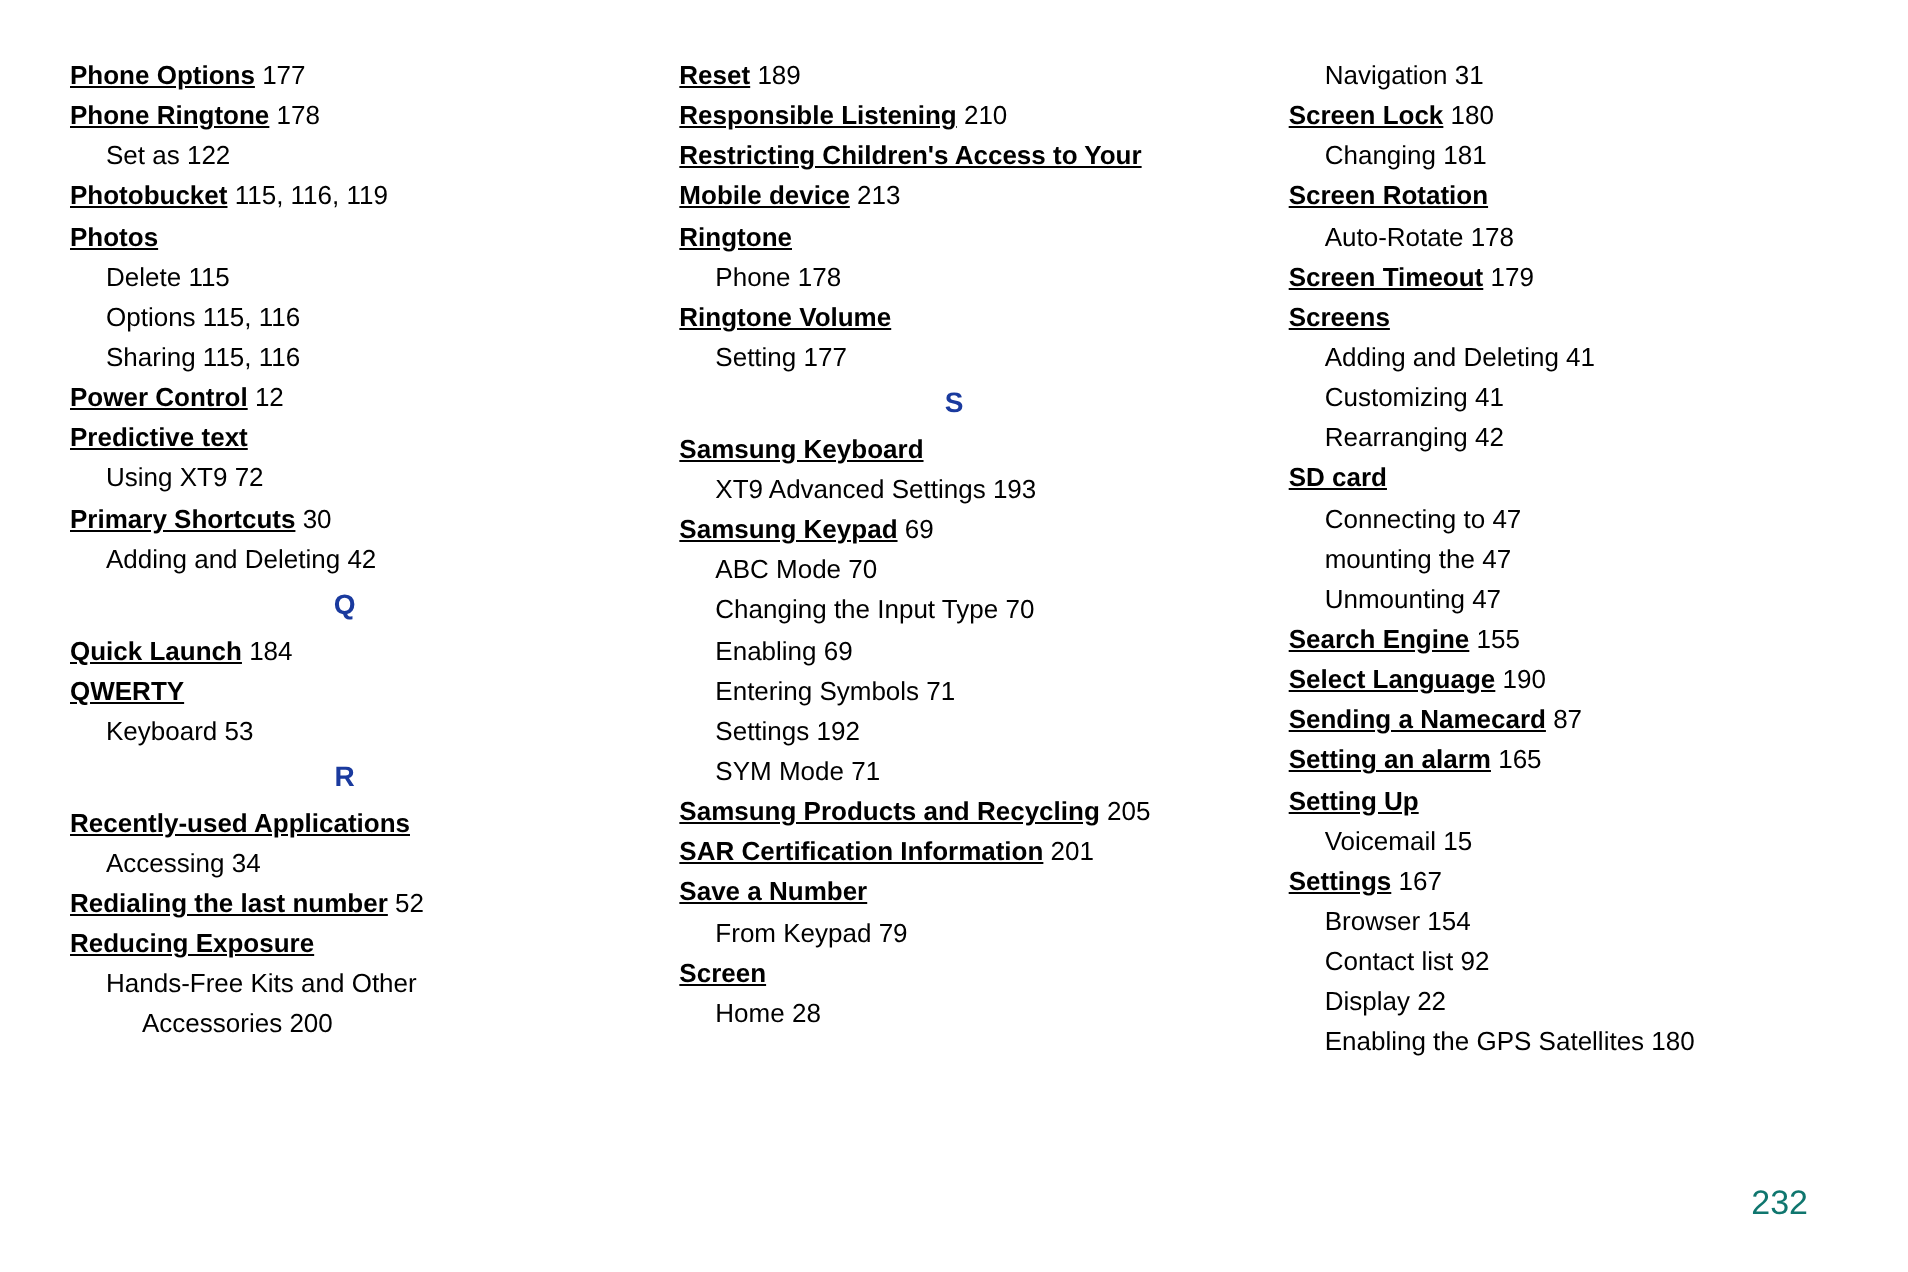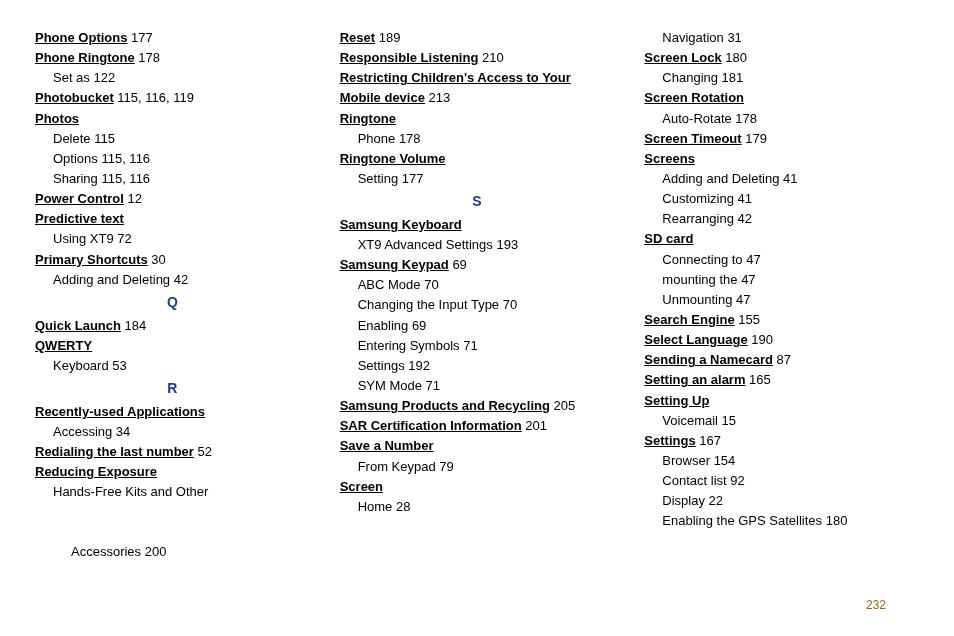--- a/index.html
+++ b/index.html
@@ -42,23 +42,23 @@
     .section-letter {
       text-align: center;
       font-weight: bold;
       color: #1a3a9e;
       margin: 2px 0;
       font-size: 14px;
     }
     .page-number {
       position: absolute;
       bottom: 24px;
-      right: 68px;
-      font-size: 12px;
-      color: #a16207;
+      right: 50px;
+      font-size: 17px;
+      color: #0f766e;
     }
   </style>
 </head>
 <body>
 
 <div class="columns">
   <div class="column" id="col-0">
       <div class="entry"><span class="term">Phone Options</span><span class="pages"> 177</span></div>
       <div class="entry"><span class="term">Phone Ringtone</span><span class="pages"> 178</span></div>
       <div class="sub"><span>Set as</span><span class="pages"> 122</span></div>
@@ -75,21 +75,21 @@
       <div class="section-letter">Q</div>
       <div class="entry"><span class="term">Quick Launch</span><span class="pages"> 184</span></div>
       <div class="entry"><span class="term">QWERTY</span><span class="pages"></span></div>
       <div class="sub"><span>Keyboard</span><span class="pages"> 53</span></div>
       <div class="section-letter">R</div>
       <div class="entry"><span class="term">Recently-used Applications</span><span class="pages"></span></div>
       <div class="sub"><span>Accessing</span><span class="pages"> 34</span></div>
       <div class="entry"><span class="term">Redialing the last number</span><span class="pages"> 52</span></div>
       <div class="entry"><span class="term">Reducing Exposure</span><span class="pages"></span></div>
       <div class="sub"><span>Hands-Free Kits and Other</span><span class="pages"></span></div>
-      <div class="sub" style="padding-left: 36px; margin-top: 40px;"><span>Accessories</span><span class="pages"> 200</span></div>
+      <div class="sub" style="padding-left: 36px;"><span>Accessories</span><span class="pages"> 200</span></div>
     </div>
   <div class="column" id="col-1">
       <div class="entry"><span class="term">Reset</span><span class="pages"> 189</span></div>
       <div class="entry"><span class="term">Responsible Listening</span><span class="pages"> 210</span></div>
       <div class="entry"><span class="term">Restricting Children's Access to Your Mobile device</span><span class="pages"> 213</span></div>
       <div class="entry"><span class="term">Ringtone</span><span class="pages"></span></div>
       <div class="sub"><span>Phone</span><span class="pages"> 178</span></div>
       <div class="entry"><span class="term">Ringtone Volume</span><span class="pages"></span></div>
       <div class="sub"><span>Setting</span><span class="pages"> 177</span></div>
       <div class="section-letter">S</div>

